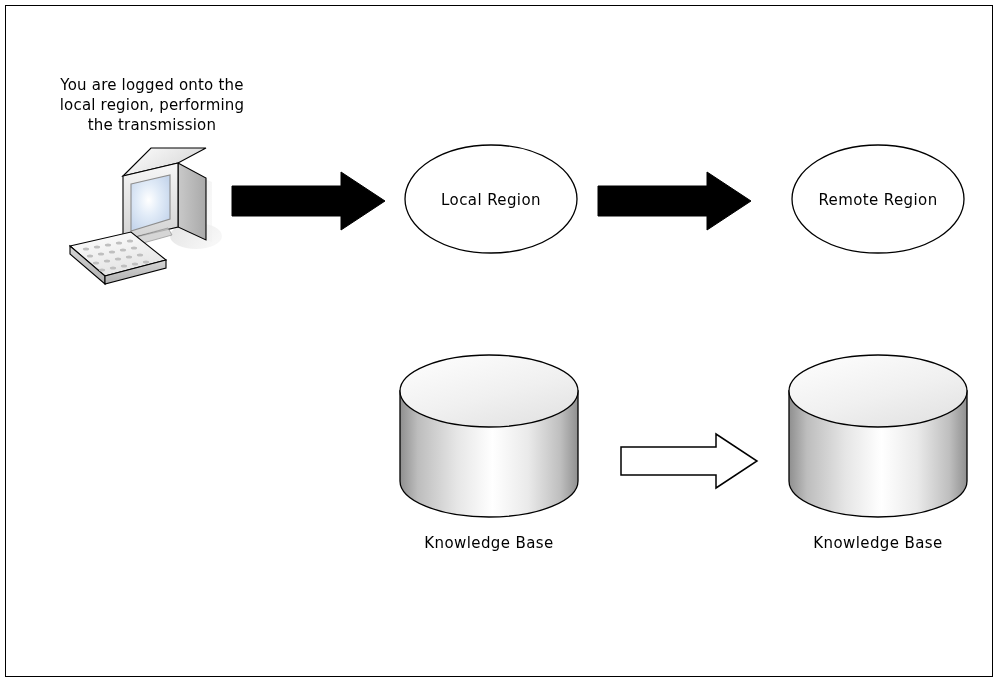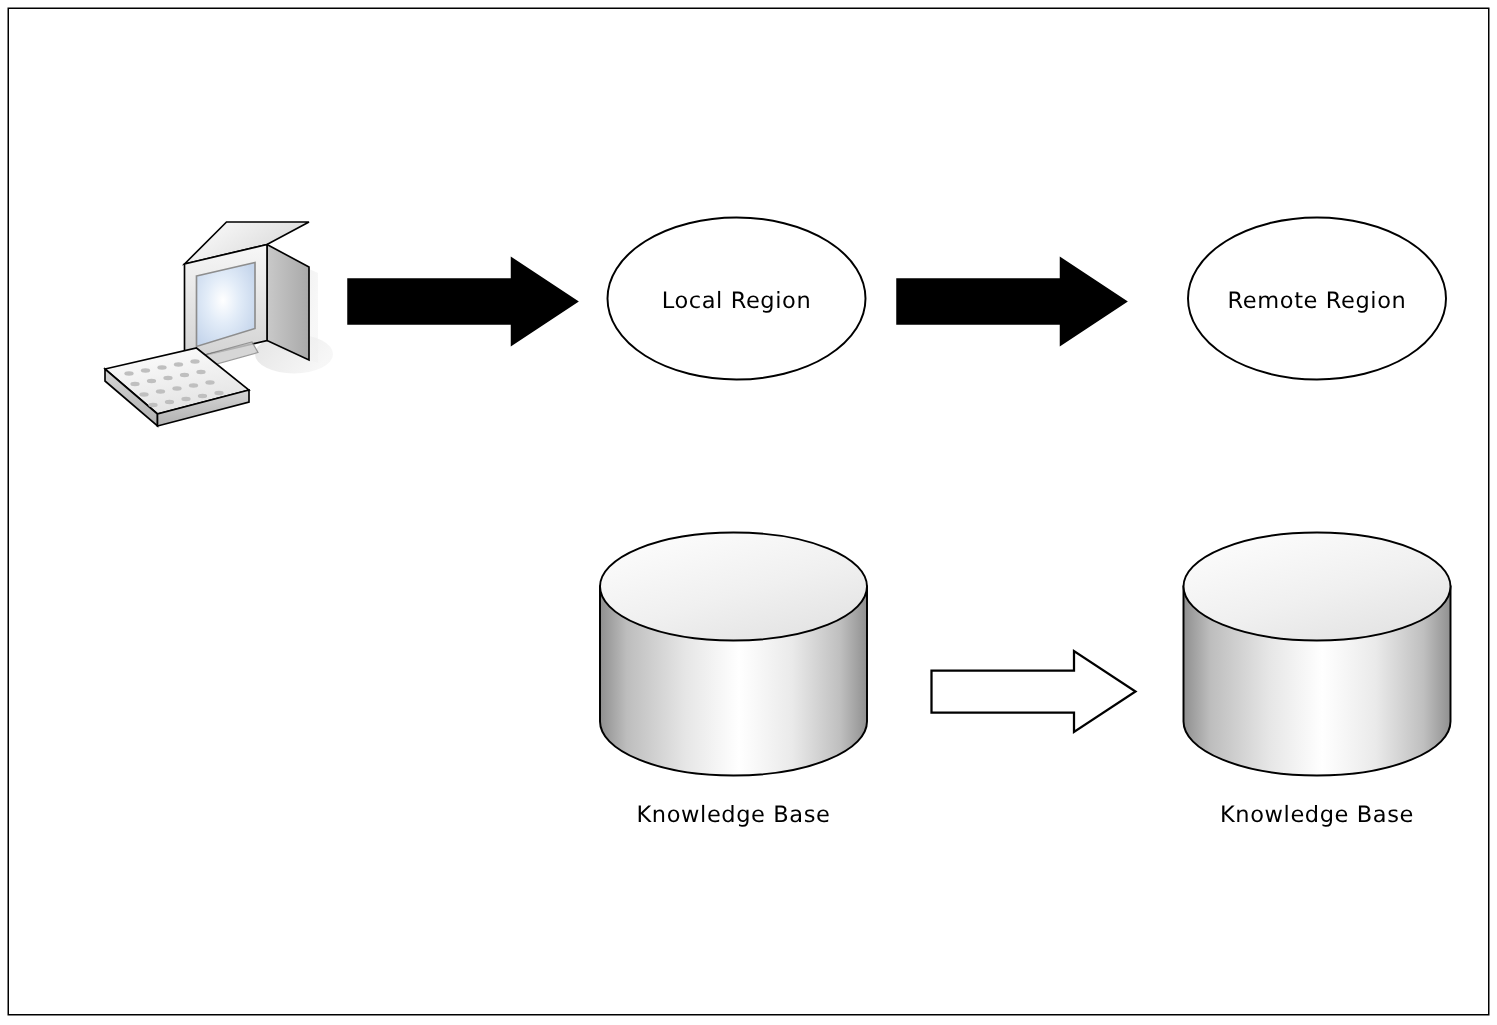--- a/index.html
+++ b/index.html
@@ -170,20 +170,23 @@
     </g>
 
     <g>
       <path d="M789,391 L789,481 A89,36 0 0 0 967,481 L967,391 Z" fill="url(#cylBodyGrad)" stroke="#000000" stroke-width="1.3"></path>
       <ellipse cx="878" cy="391" rx="89" ry="36" fill="url(#cylTopGrad)" stroke="#000000" stroke-width="1.3"></ellipse>
     </g>
 
     <polygon points="621,447 716,447 716,434 757,461 716,488 716,475 621,475" fill="#ffffff" stroke="#000000" stroke-width="1.5"></polygon>
   </svg>
 
+  <div class="diagram-text" style="left:32px; top:75px; width:240px;">You are logged onto the
+local region, performing
+the transmission</div>
 
 
   <div class="ellipse-node-text" style="left:798px; top:191px; width:160px;">Remote Region</div>
 
   <div class="ellipse-node-text" style="left:411px; top:191px; width:160px;">Local Region</div>
 
   <div class="node-label" style="left:399px; top:534px; width:180px;">Knowledge Base</div>
 
   <div class="node-label" style="left:788px; top:534px; width:180px;">Knowledge Base</div>
 

